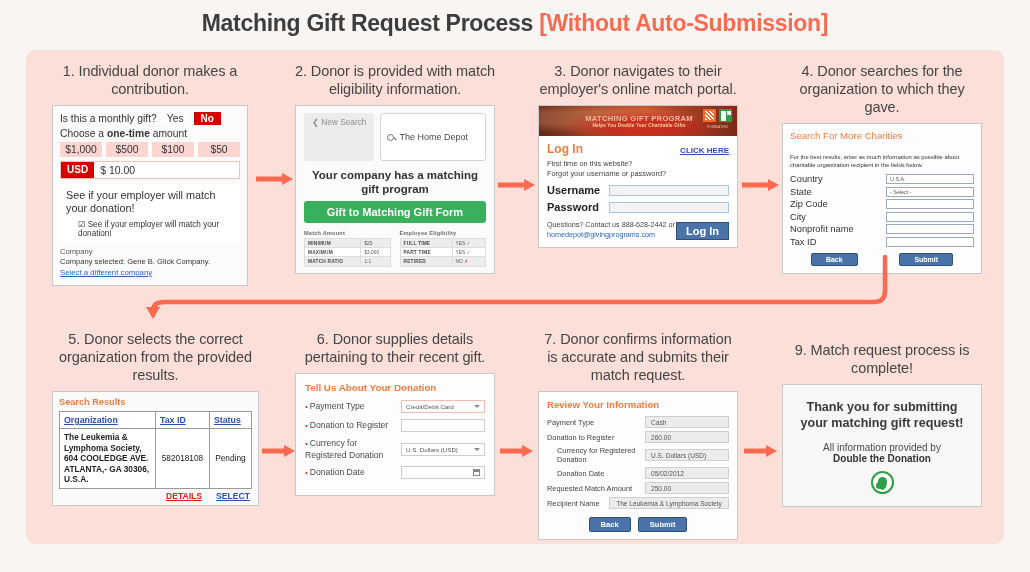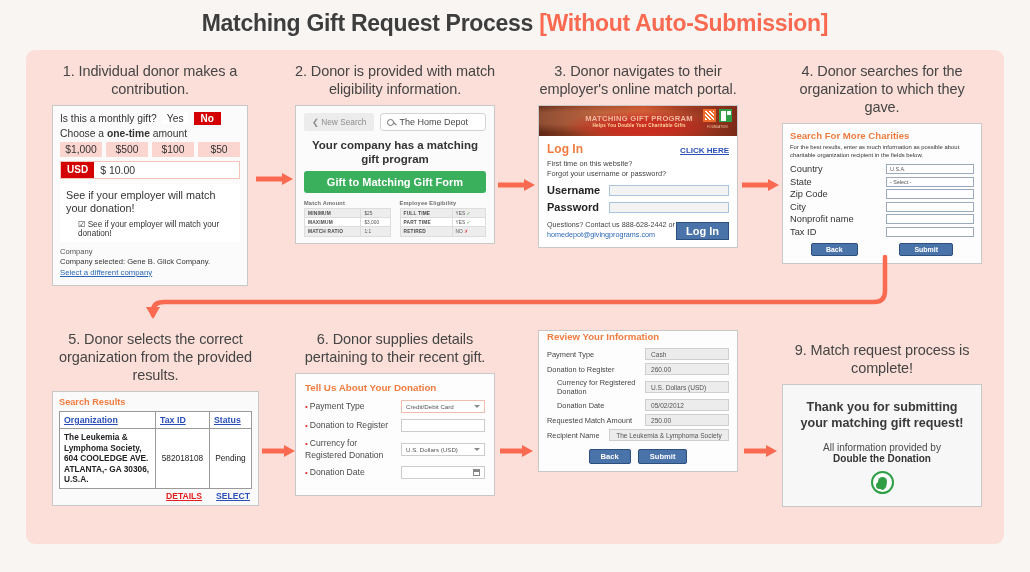--- a/index.html
+++ b/index.html
@@ -70,21 +70,21 @@
   
   .s2 { left: 295px; top: 62px; width: 200px; }
   .s2 .shot { padding: 7px 8px 6px 8px; }
   .search-bar { display: flex; gap: 6px; align-items: stretch; margin-bottom: 7px; }
   .btn-newsearch {
     background: #ececec; color: #8e8e8e; font-size: 8.3px;
     padding: 4px 8px; border-radius: 2px; white-space: nowrap;
   }
   .search-field {
     flex: 1; background: #fff; border: 1px solid #d3d3d3; border-radius: 3px;
-    font-size: 9px; color: #4a4a4a; padding: 3px 6px;
+    font-size: 9px; color: #4a4a4a; padding: 18px 6px;
     display: flex; align-items: center; gap: 5px;
   }
   .mag { width: 7px; height: 7px; border: 1.2px solid #6d6d6d; border-radius: 50%; position: relative; flex: none; }
   .mag::after { content: ""; position: absolute; width: 3.5px; height: 1.2px; background: #6d6d6d; transform: rotate(45deg); right: -3px; bottom: 0px; }
   .s2-head { text-align: center; font-size: 11.5px; font-weight: bold; color: #333; line-height: 14px; margin-bottom: 5px; }
   .green-btn {
     background: #3aaf5c; color: #fff; font-weight: bold; font-size: 11px;
     text-align: center; padding: 5px 0; border-radius: 3px; margin-bottom: 7px;
   }
   .tbl-wrap { display: flex; gap: 9px; }
@@ -135,21 +135,21 @@
   .s3-foot-txt a { color: #2a66b7; }
   .btn-blue {
     background: #4a73aa; color: #fff; font-weight: bold;
     border: 1px solid #2d4f7d; text-align: center;
   }
   .btn-login { font-size: 11px; padding: 2px 9px; }
 
   
   .s4 { left: 782px; top: 62px; width: 200px; }
   .s4 .shot { padding: 6px 7px 7px 7px; background: #fdfdfd; }
-  .s4-h { font-size: 9.6px; font-weight: bold; color: #f07c3f; margin-bottom: 2px; }
+  .s4-h { font-size: 9.6px; font-weight: normal; color: #f07c3f; margin-bottom: 12px; }
   .s4-sub { font-size: 5.9px; color: #333; line-height: 8px; margin-bottom: 5px; }
   .f-row { display: flex; align-items: center; margin-bottom: 2.5px; }
   .f-lbl { font-size: 9.3px; color: #333; flex: 1; }
   .f-in {
     width: 88px; height: 10px; background: #fff; border: 1px solid #9aa9bb;
     font-size: 5.4px; color: #555; padding: 1px 3px; display: flex; align-items: center;
   }
   .s4-btns { display: flex; justify-content: space-around; margin-top: 6px; }
   .btn-sm { font-size: 7px; padding: 2px 14px; border-radius: 2px; }
 
@@ -182,21 +182,21 @@
     justify-content: space-between; flex: none;
   }
   .d-in { width: 84px; height: 13px; background: #fff; border: 1px solid #ccc; flex: none; }
   .d-sel.plain { border: 1px solid #ccc; }
   .caret { width: 0; height: 0; border-left: 3px solid transparent; border-right: 3px solid transparent; border-top: 3.5px solid #8a8a8a; }
   .cal { width: 7px; height: 7px; border: 1px solid #888; position: relative; }
   .cal::before { content:""; position:absolute; left:0; top:0; right:0; height:2px; background:#888; }
 
   
   .s7 { left: 538px; top: 330px; width: 200px; }
-  .s7 .shot { padding: 0 8px 7px 8px; background: #fdfdfd; }
+  .s7 .shot { padding: 7px 8px 7px 8px; background: #fdfdfd; }
   .s7-h { font-size: 9.6px; font-weight: bold; color: #f07c3f; margin-bottom: 6px; }
   .r-row { display: flex; align-items: center; margin-bottom: 3px; }
   .r-lbl { font-size: 7.4px; color: #444; }
   .r-lbl.ind { padding-left: 10px; }
   .r-val {
     background: #ececec; border: 1px solid #cfcfcf; font-size: 6.6px; color: #555;
     padding: 1.5px 5px; margin-left: auto; min-width: 84px;
   }
   .r-val.wide { min-width: 120px; text-align: center; }
   .s7-btns { display: flex; justify-content: center; gap: 7px; margin-top: 8px; }
@@ -503,20 +503,21 @@
   </div>
 
   <div class="arrow-h" style="left:500px; top:444px;">
     <svg width="34" height="14" viewBox="0 0 34 14">
         <path d="M0 7 H24" stroke="#fa6a51" stroke-width="5"></path>
         <path d="M22 1 L33 7 L22 13 Z" fill="#fa6a51"></path>
       </svg>
   </div>
 
   <div class="step s7">
+    <div class="step-caption">7. Donor confirms information is accurate and submits their match request.</div>
     <div class="shot">
       <div class="s7-h">Review Your Information</div>
       <div class="r-row">
         <span class="r-lbl">Payment Type</span>
         <span class="r-val">Cash</span>
       </div>
       <div class="r-row">
         <span class="r-lbl">Donation to Register</span>
         <span class="r-val">260.00</span>
       </div>

